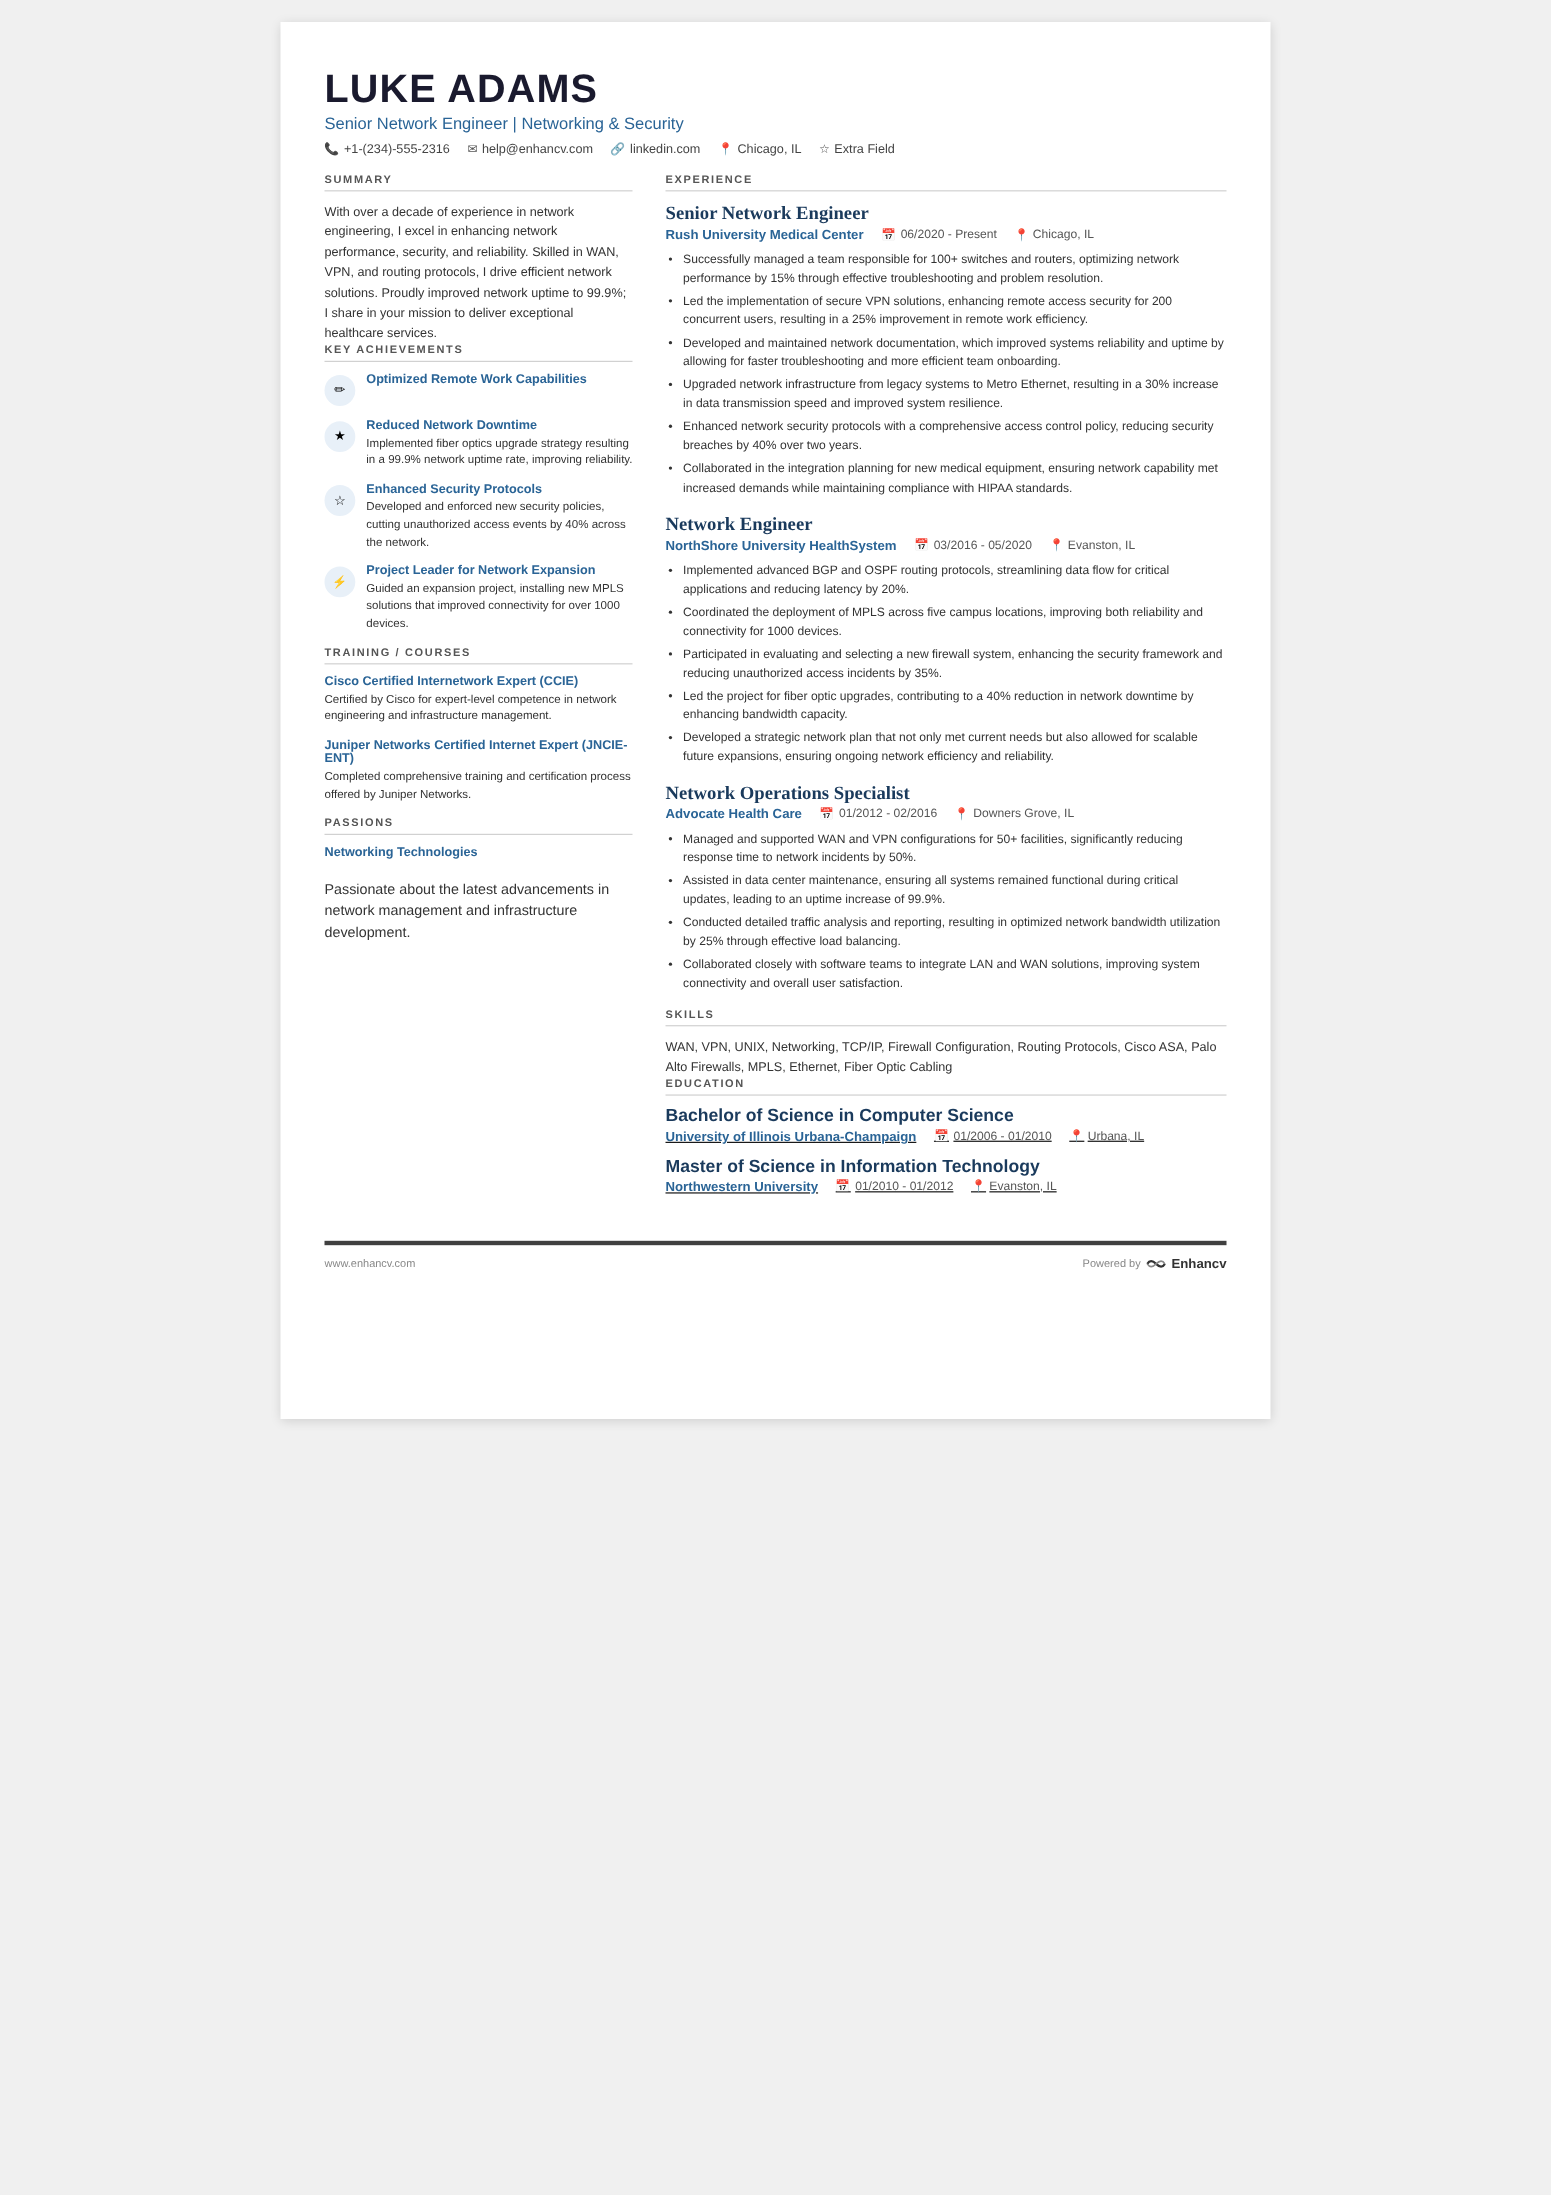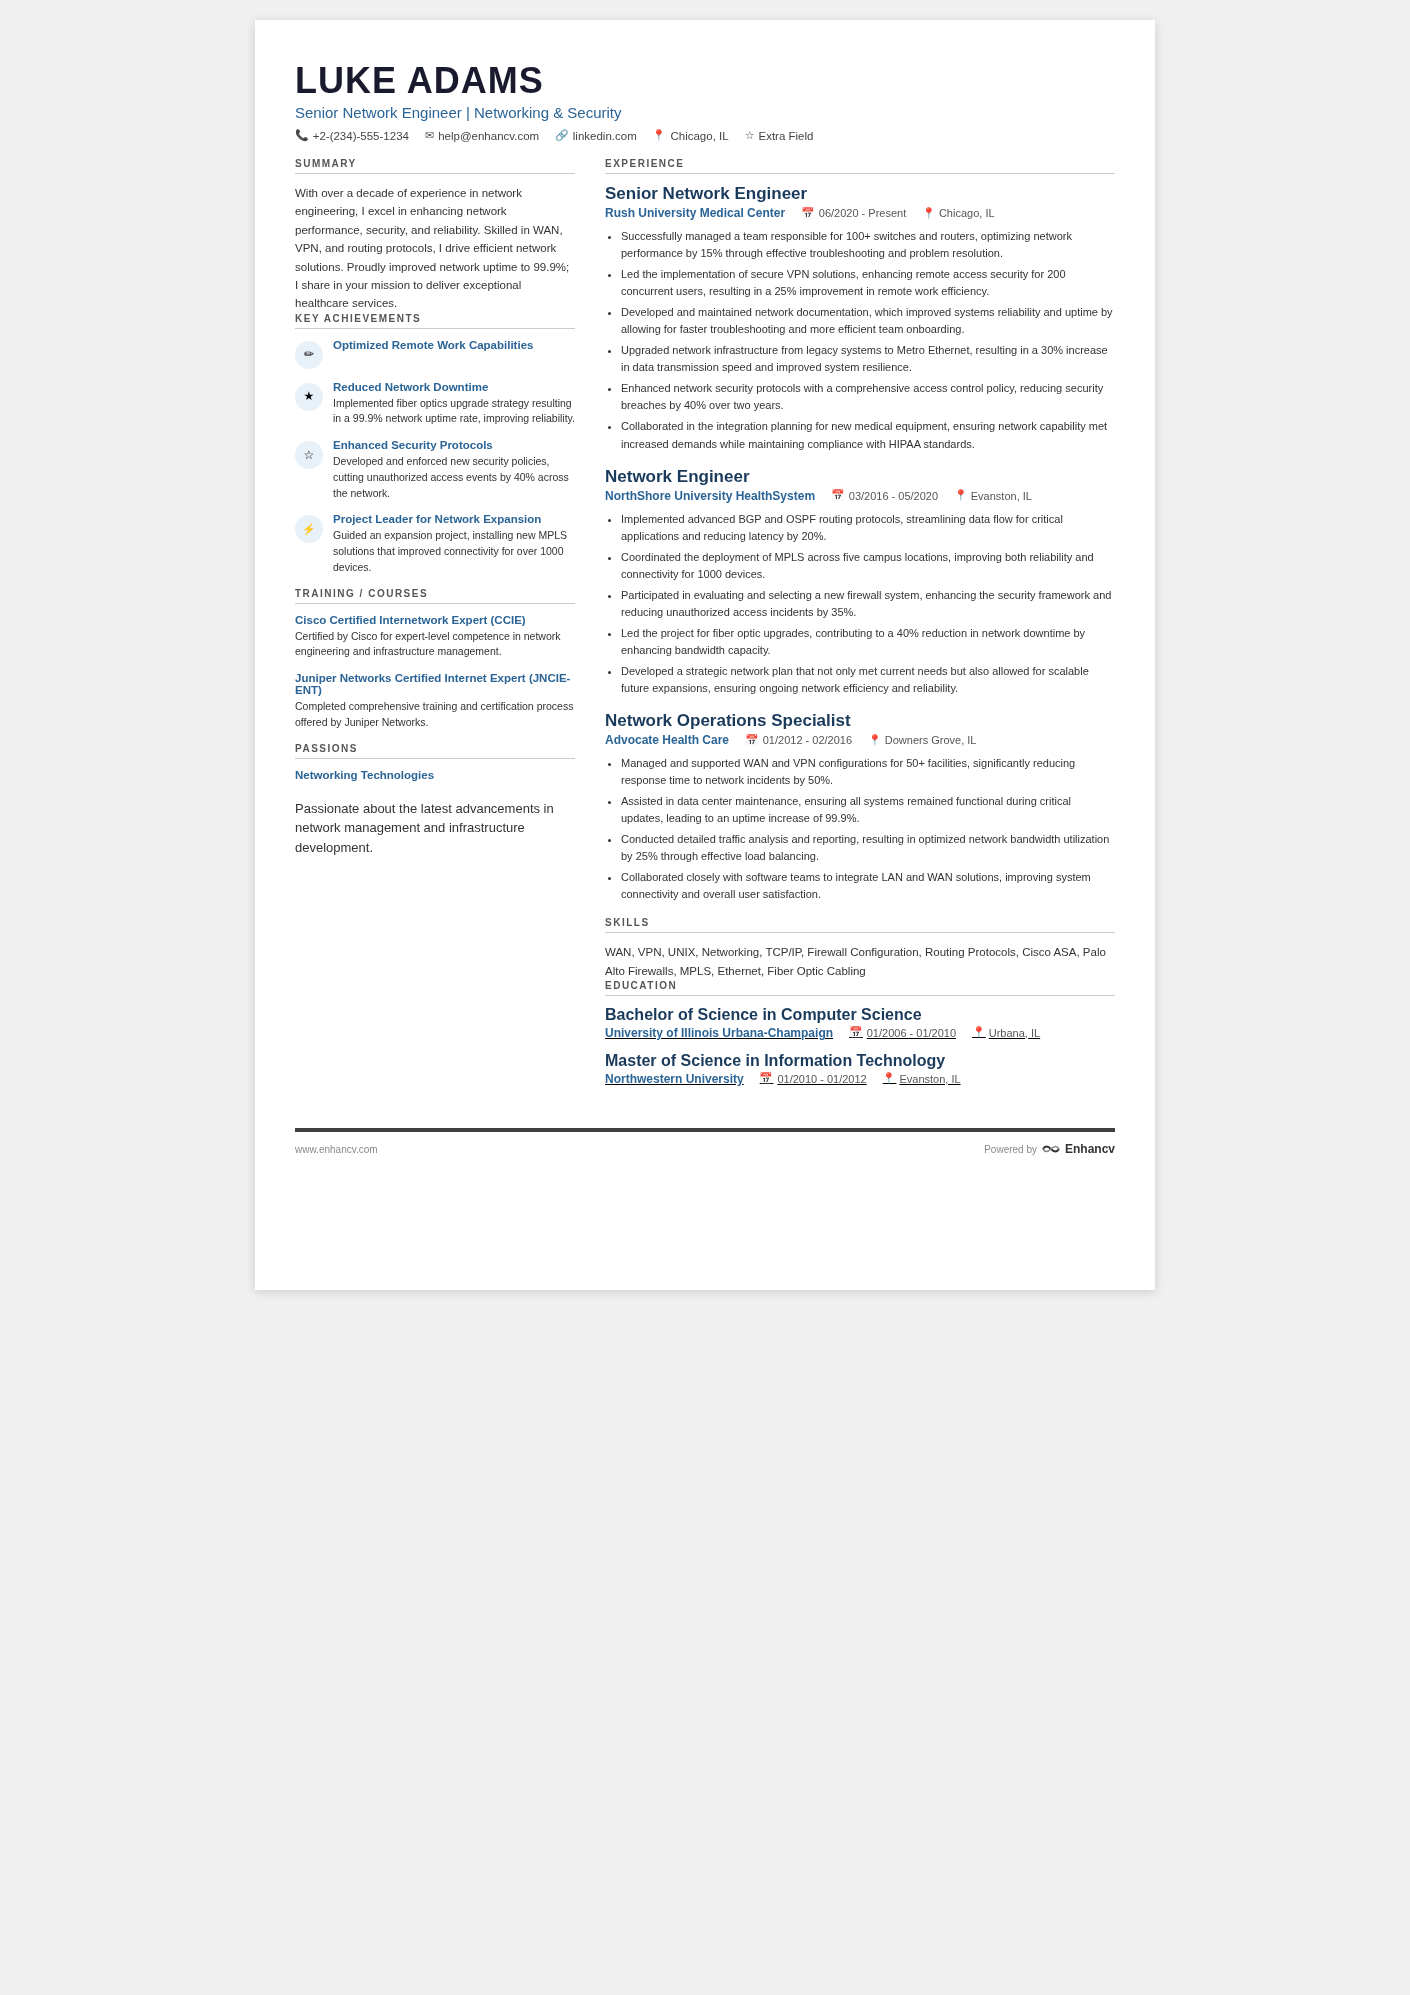--- a/index.html
+++ b/index.html
@@ -151,21 +151,21 @@
       color: #333;
       line-height: 1.5;
       font-family: Arial, sans-serif;
     }
 
     
     .exp-job-title {
       font-size: 17px;
       font-weight: 700;
       color: #1a3a5c;
-      font-family: Liberation Sans, sans-serif;
+      font-family: Liberation Serif, serif;
       margin-bottom: 2px;
     }
     .exp-meta {
       display: flex;
       align-items: center;
       gap: 16px;
       margin-bottom: 8px;
       flex-wrap: wrap;
     }
     .exp-company {
@@ -281,21 +281,21 @@
 <body>
 
 <div class="page">
 
   <div class="header">
     <div class="header-name">LUKE ADAMS</div>
     <div class="header-title">Senior Network Engineer | Networking &amp; Security</div>
     <div class="header-contact">
       <div class="contact-item">
         <span class="contact-icon">📞</span>
-        <span>+2-(234)-555-1234</span>
+        <span>+1-(234)-555-2316</span>
       </div>
       <div class="contact-item">
         <span class="contact-icon">✉</span>
         <span>help@enhancv.com</span>
       </div>
       <div class="contact-item">
         <span class="contact-icon">🔗</span>
         <span>linkedin.com</span>
       </div>
       <div class="contact-item">

